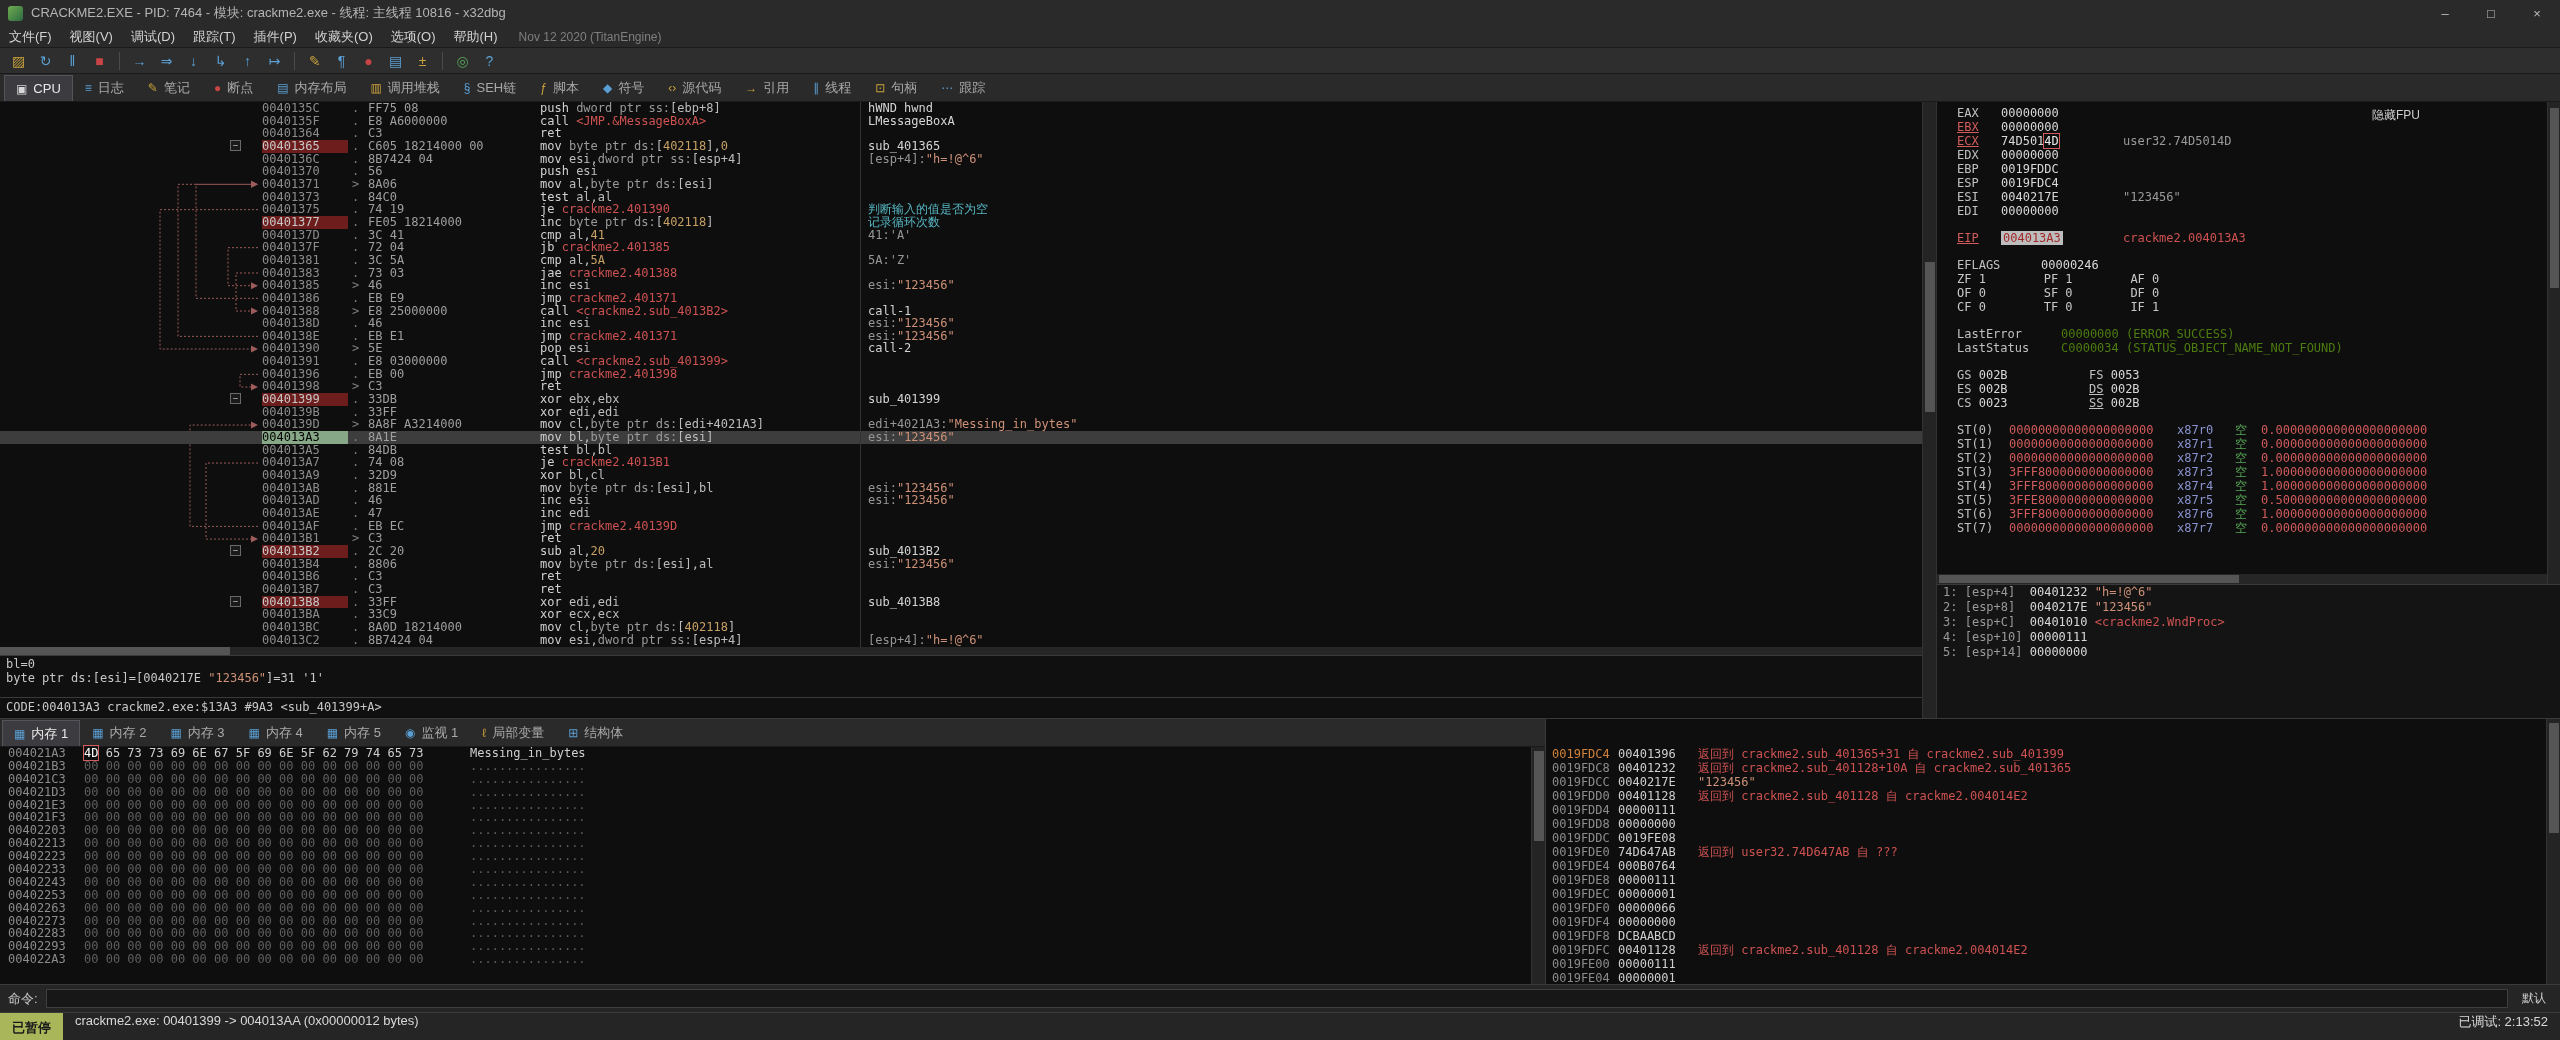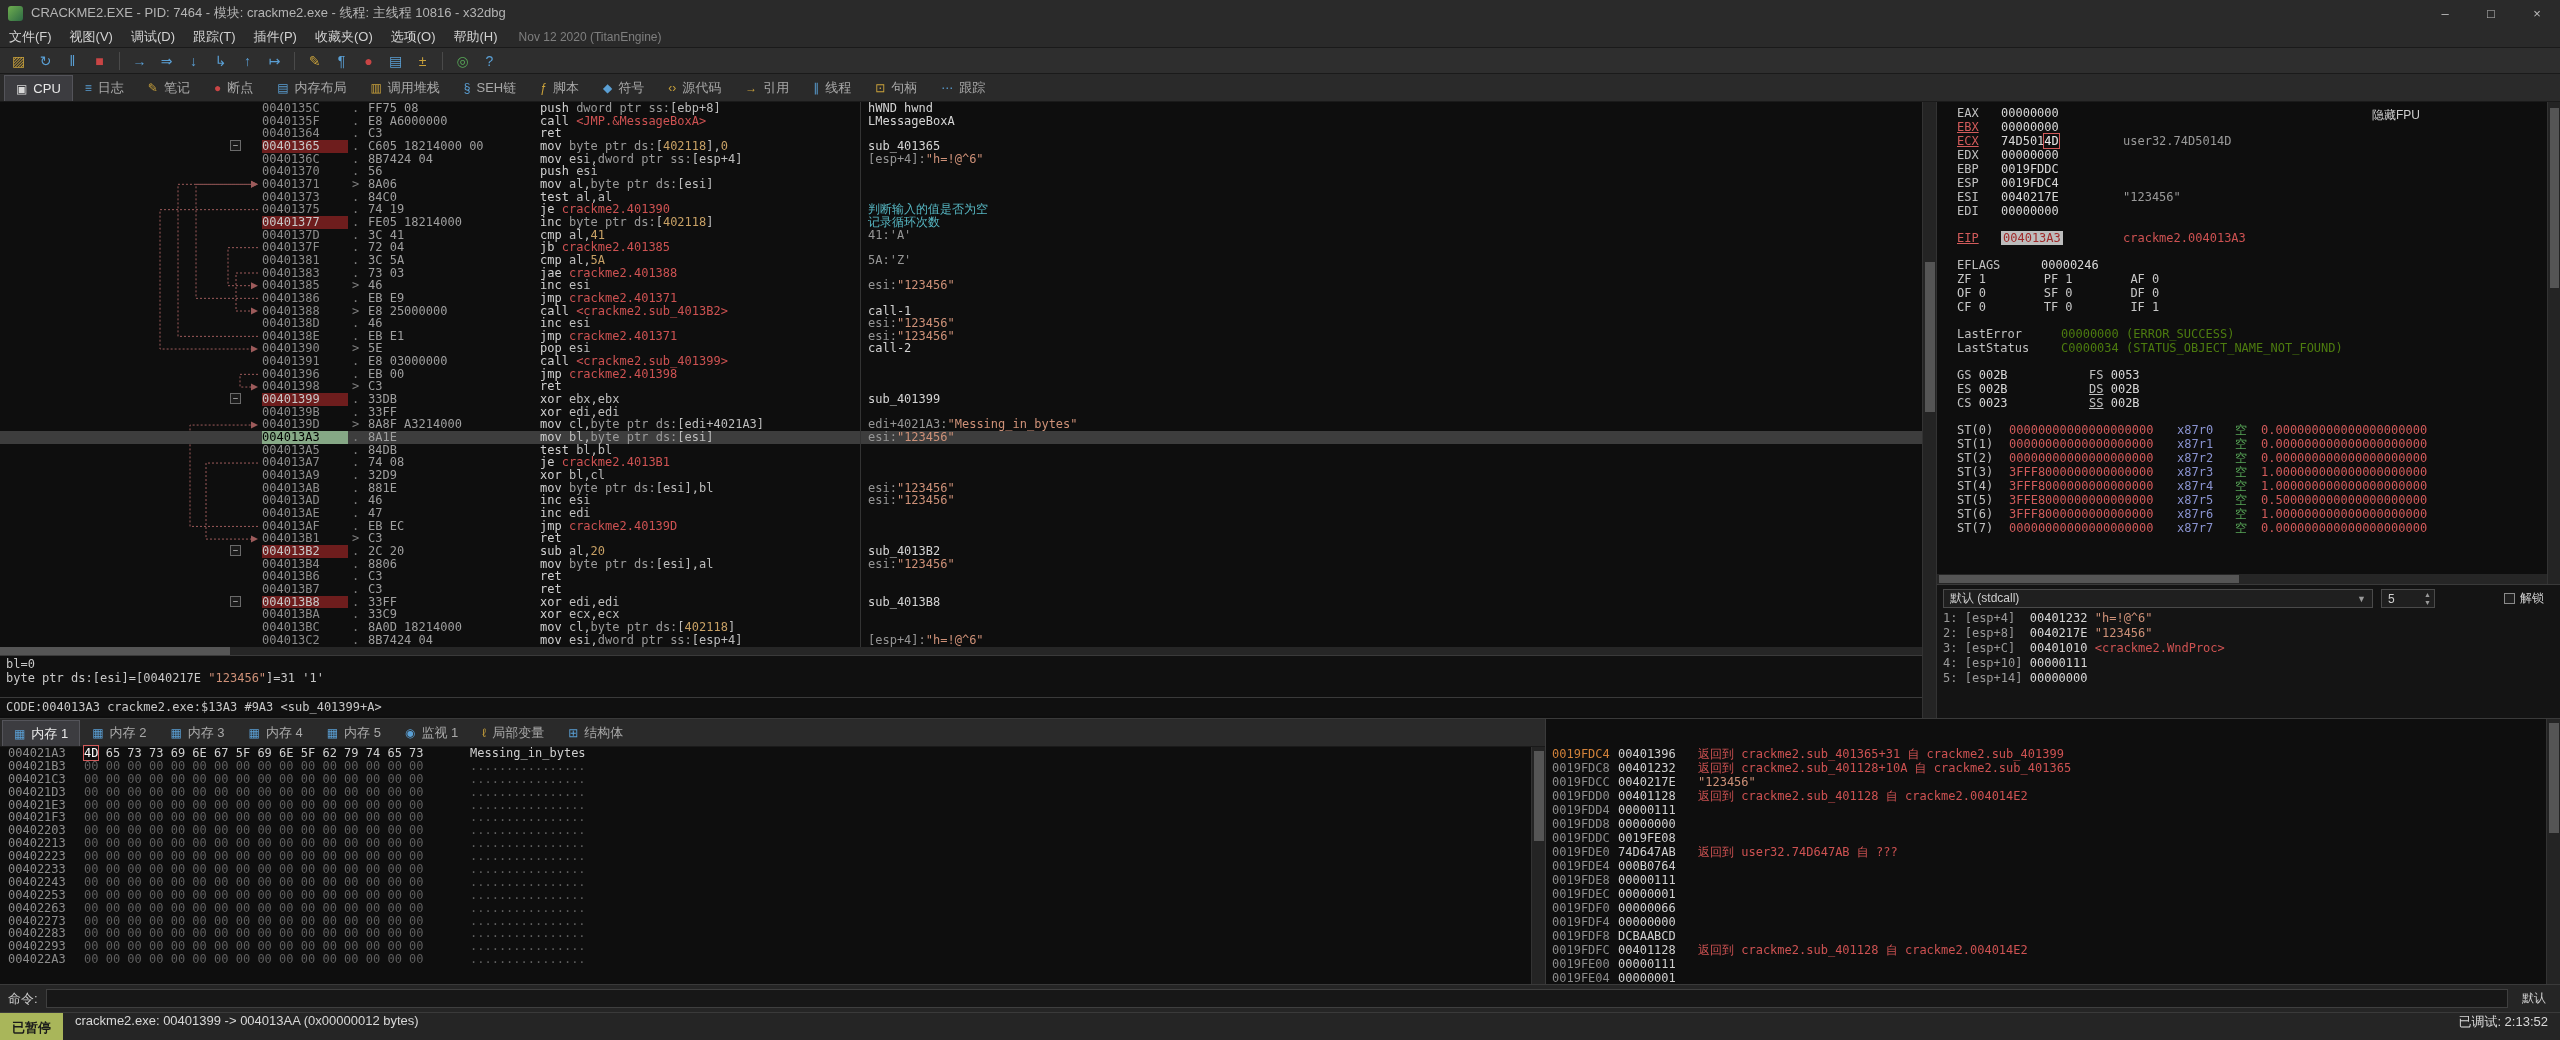--- a/index.html
+++ b/index.html
@@ -357,34 +357,20 @@
           <div class="reg-line"><span class="st-name">ST(3)</span><span class="st-hex">3FFF8000000000000000</span><span class="st-reg">x87r3</span><span class="st-tag">空</span><span class="st-val">1.000000000000000000000</span></div>
           <div class="reg-line"><span class="st-name">ST(4)</span><span class="st-hex">3FFF8000000000000000</span><span class="st-reg">x87r4</span><span class="st-tag">空</span><span class="st-val">1.000000000000000000000</span></div>
           <div class="reg-line"><span class="st-name">ST(5)</span><span class="st-hex">3FFE8000000000000000</span><span class="st-reg">x87r5</span><span class="st-tag">空</span><span class="st-val">0.500000000000000000000</span></div>
           <div class="reg-line"><span class="st-name">ST(6)</span><span class="st-hex">3FFF8000000000000000</span><span class="st-reg">x87r6</span><span class="st-tag">空</span><span class="st-val">1.000000000000000000000</span></div>
           <div class="reg-line"><span class="st-name">ST(7)</span><span class="st-hex">00000000000000000000</span><span class="st-reg">x87r7</span><span class="st-tag">空</span><span class="st-val">0.000000000000000000000</span></div>
         </div>
       <div class="reg-hscroll">
           <div class="thumb"></div>
         </div>
       <div class="argspanel">
-        <div class="args-head">
-          <span class="args-select">
-            <span>默认 (stdcall)</span>
-            <span class="arrow">▼</span>
-          </span>
-          <span class="args-spin">
-            <span>5</span>
-            <span class="ud">▲<br>▼</span>
-          </span>
-          <span class="args-unlock">
-            <span class="checkbox"></span>
-            <span>解锁</span>
-          </span>
-        </div>
         <div id="args-rows">
             <div class="arg-row"><span class="ar-idx">1: </span><span class="ar-loc">[esp+4]  </span><span class="ar-val">00401232 </span><span class="ar-desc str">"h=!@^6"</span></div>
             <div class="arg-row"><span class="ar-idx">2: </span><span class="ar-loc">[esp+8]  </span><span class="ar-val">0040217E </span><span class="ar-desc str">"123456"</span></div>
             <div class="arg-row"><span class="ar-idx">3: </span><span class="ar-loc">[esp+C]  </span><span class="ar-val">00401010 </span><span class="ar-desc sym">&lt;crackme2.WndProc&gt;</span></div>
             <div class="arg-row"><span class="ar-idx">4: </span><span class="ar-loc">[esp+10] </span><span class="ar-val">00000111 </span></div>
             <div class="arg-row"><span class="ar-idx">5: </span><span class="ar-loc">[esp+14] </span><span class="ar-val">00000000 </span></div>
           </div>
       </div>
       <div class="reg-vscroll">
           <div class="thumb"></div>

